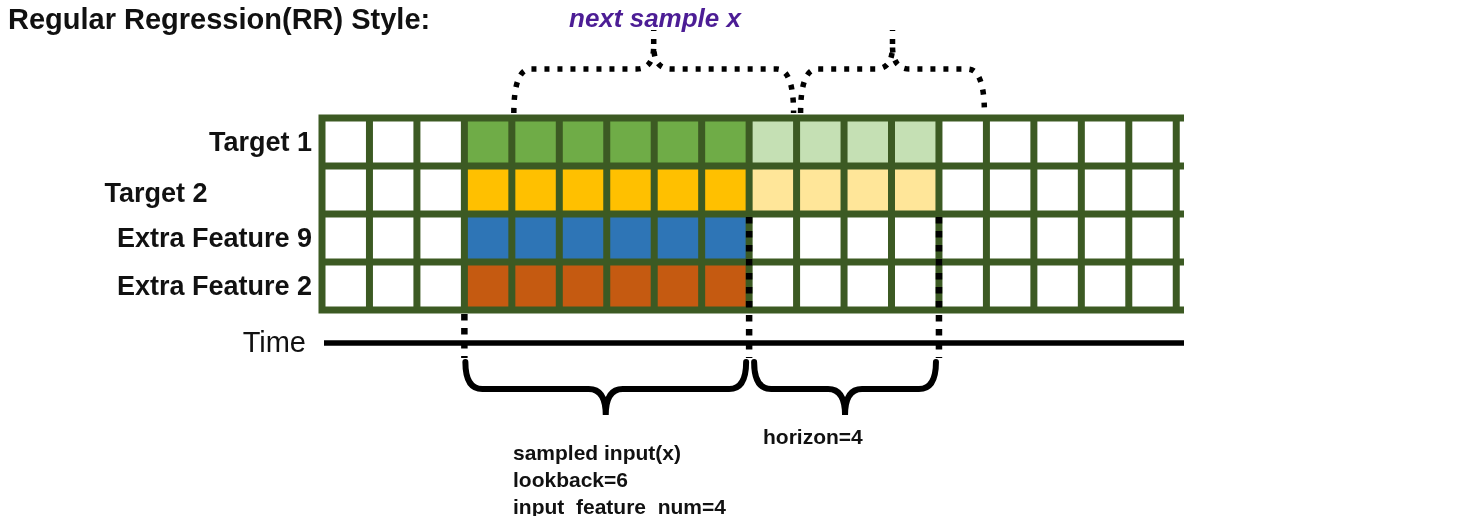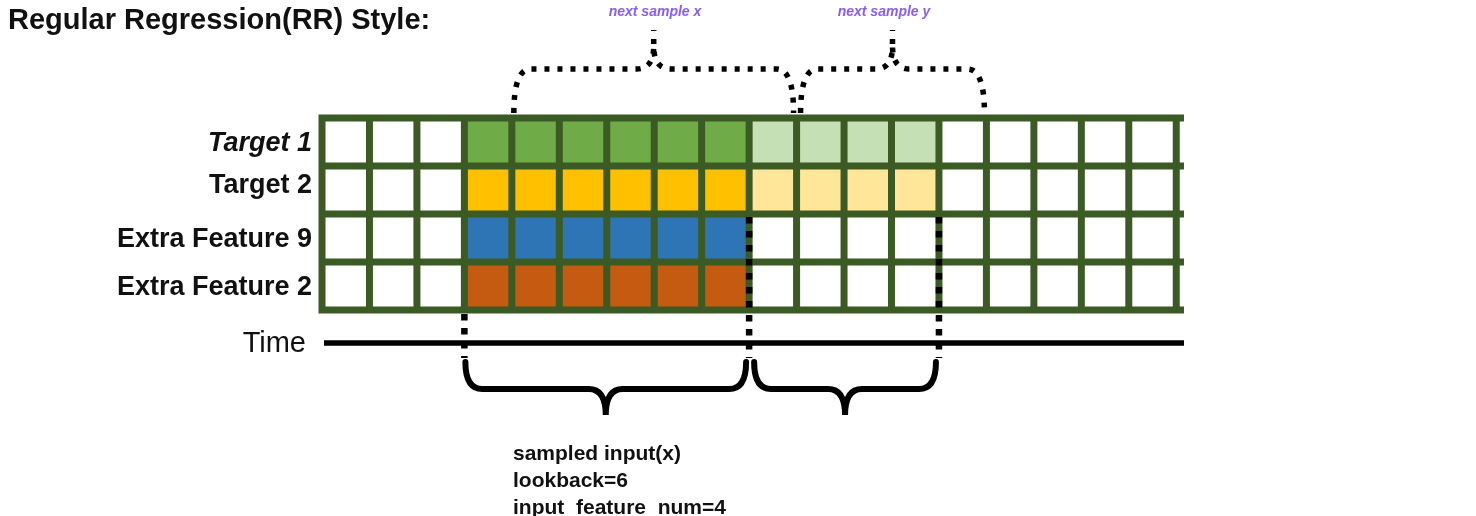--- a/index.html
+++ b/index.html
@@ -11,21 +11,21 @@
     overflow:hidden;
   }
   .title{
     position:absolute;left:8px;top:3px;
     font-size:29px;font-weight:700;color:#111;
     letter-spacing:0px;white-space:nowrap;
   }
   .annot{
     position:absolute;top:3px;
     transform:translateX(-50%);
-    font-size:14px;font-weight:700;font-style:italic;color:#8b5cf6;
+    font-size:26px;font-weight:700;font-style:italic;color:#4c1d95;
     white-space:nowrap;
   }
   .row-label{
     position:absolute;left:0;width:312px;height:32px;line-height:32px;
     text-align:right;font-size:27px;font-weight:700;color:#111;
     white-space:nowrap;
   }
   .time-label{
     position:absolute;left:0;top:326px;width:306px;
     text-align:right;font-size:29px;font-weight:400;color:#111;
@@ -40,25 +40,24 @@
   svg.layer{position:absolute;left:0;top:0;}
 </style>
 </head>
 <body>
 
 <div class="canvas">
 
   <div class="title">Regular Regression(RR) Style:</div>
 
   <div class="annot" style="left:655px">next sample x</div>
-  <div class="annot" style="left:884px">next sample y</div>
 
   <div id="row-labels">
-      <div class="row-label" style="top: 126px; font-style: italic;">Target 1</div>
-      <div class="row-label" style="top: 168px;">Target 2</div>
+      <div class="row-label" style="top: 126px;">Target 1</div>
+      <div class="row-label" style="top: 177px; text-align: center;">Target 2</div>
       <div class="row-label" style="top: 222px;">Extra Feature 9</div>
       <div class="row-label" style="top: 270px;">Extra Feature 2</div>
     </div>
 
   <div class="time-label">Time</div>
 
   <svg id="diagram-svg" class="layer" width="1476" height="516" viewBox="0 0 1476 516">
     <g id="g-grid">
         <rect x="318.5" y="114.5" width="1146" height="199" fill="#3C5A23"></rect>
         <rect x="325.5" y="121.5" width="40.458333333333336" height="41" fill="#FFFFFF"></rect>
@@ -179,15 +178,16 @@
       </g>
   </svg>
 
   <div class="caption caption-left">
     <div>sampled input(x)</div>
     <div>lookback=6</div>
     <div>input_feature_num=4</div>
   </div>
 
   <div class="caption caption-right">
+    <div>horizon=4</div>
   </div>
 
 </div>
 
 </body></html>

